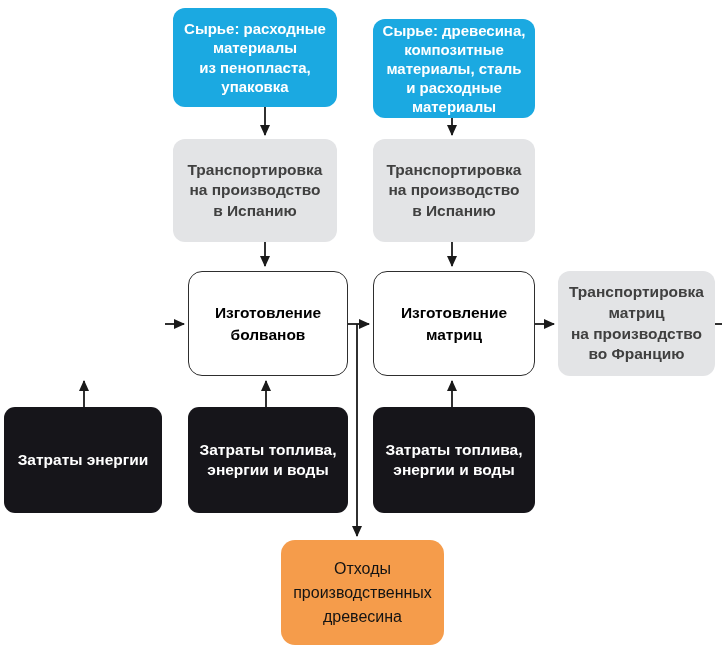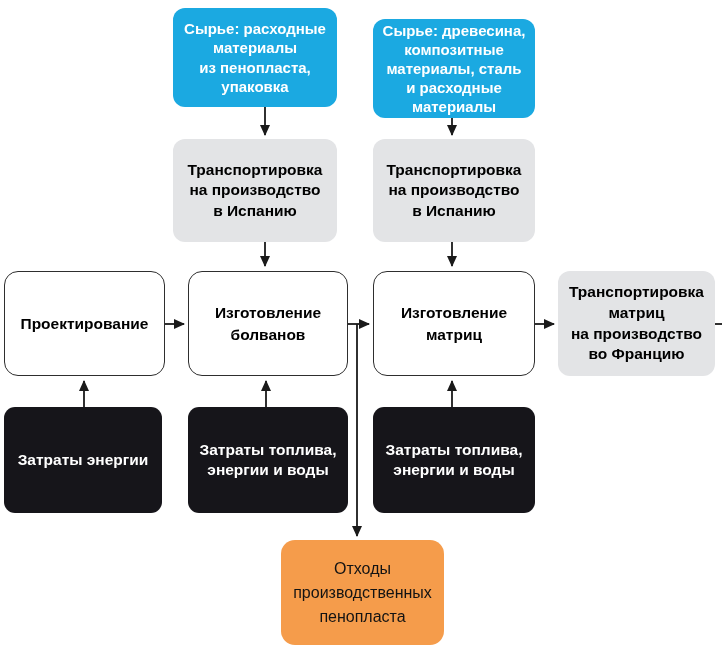--- a/index.html
+++ b/index.html
@@ -17,21 +17,21 @@
     font-family:"Liberation Sans",sans-serif;overflow:hidden;
   }
   .arrows{position:absolute;left:0;top:0;width:722px;height:650px;color:var(--arrow);}
   .arrows line,.arrows path.flow{stroke:currentColor;stroke-width:1.8;fill:none;}
   .node{
     position:absolute;display:flex;align-items:center;justify-content:center;
     text-align:center;box-sizing:border-box;border-radius:12px;padding:4px 6px;
   }
   .label{white-space:pre-line;display:block;}
   .node-blue{background:var(--blue);color:#fff;font-weight:bold;font-size:15px;line-height:1.27;}
-  .node-gray{background:var(--gray);color:#000000;font-weight:bold;font-size:15.5px;line-height:1.33;}
+  .node-gray{background:var(--gray);color:#404040;font-weight:bold;font-size:15.5px;line-height:1.33;}
   .node-white{background:#fff;border:1.6px solid var(--white_box_border);border-radius:14px;
               color:#000;font-weight:bold;font-size:15.5px;line-height:1.4;}
   .node-black{background:var(--black_box);color:#fff;font-weight:bold;font-size:15.5px;line-height:1.3;border-radius:11px;}
   .node-orange{background:var(--orange);color:#131313;font-weight:normal;font-size:16px;line-height:1.5;border-radius:14px;}
 </style>
 </head>
 <body>
 
 <div class="canvas">
 
@@ -75,23 +75,20 @@
 на производство
 в Испанию</span>
   </div>
 
   <div class="node node-gray" style="left:373px;top:139px;width:162px;height:103px;">
     <span class="label">Транспортировка
 на производство
 в Испанию</span>
   </div>
 
-  <div class="node node-white" style="left:4px;top:271px;width:161px;height:105px;">
-    <span class="label">Проектирование</span>
-  </div>
 
   <div class="node node-white" style="left:188px;top:271px;width:160px;height:105px;">
     <span class="label">Изготовление
 болванов</span>
   </div>
 
   <div class="node node-white" style="left:373px;top:271px;width:162px;height:105px;">
     <span class="label">Изготовление
 матриц</span>
   </div>
@@ -113,16 +110,16 @@
   </div>
 
   <div class="node node-black" style="left:373px;top:407px;width:162px;height:106px;">
     <span class="label">Затраты топлива,
 энергии и воды</span>
   </div>
 
   <div class="node node-orange" style="left:281px;top:540px;width:163px;height:105px;">
     <span class="label">Отходы
 производственных
-пенопласта</span>
+древесина</span>
   </div>
 
 </div>
 
 </body></html>

